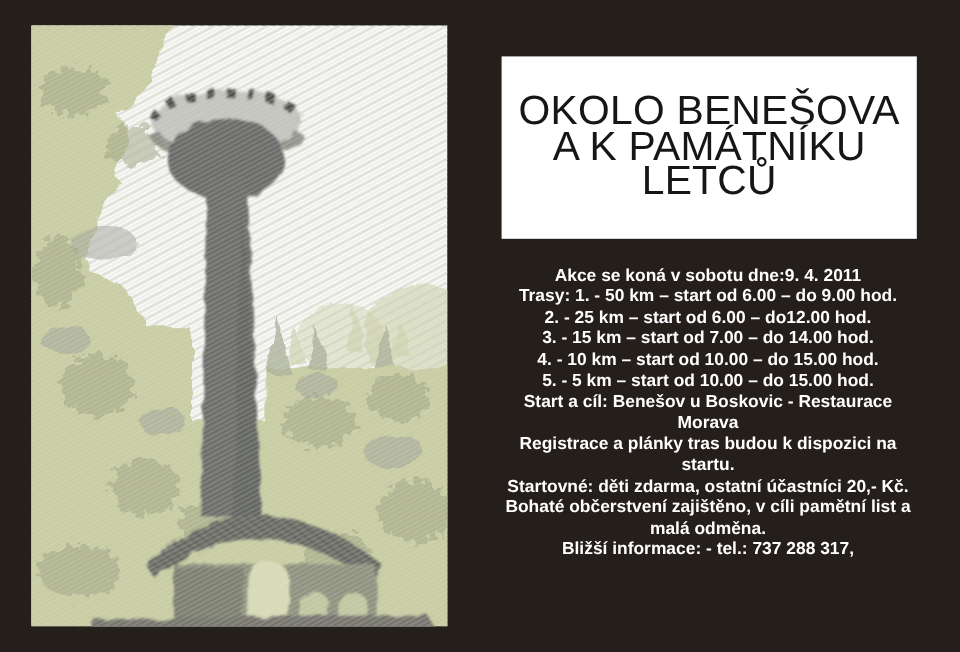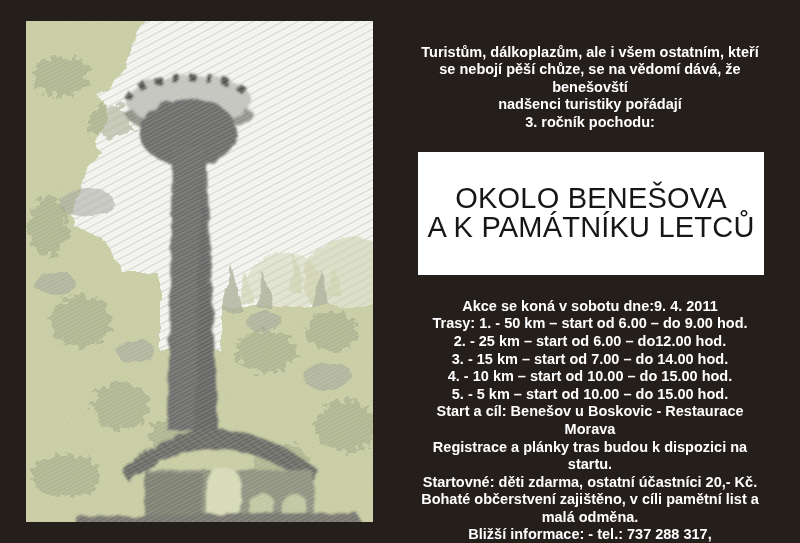--- a/index.html
+++ b/index.html
@@ -29,21 +29,21 @@
     line-height: 17.6px;
     white-space: pre-line;
   }
   .intro { white-space: pre-line; }
   .title-box {
     background: var(--c-title-box-bg, #ffffff);
     color: var(--c-title-text, #161616);
     margin: 3px 28px 5px 30px;
     padding: 2px 0 3px;
     font-weight: normal;
-    font-size: 29px;
+    font-size: 34px;
     line-height: 29.5px;
     letter-spacing: 0.2px;
     white-space: pre-line;
   }
   .details { white-space: pre-line; }
 </style>
 </head>
 <body>
 
 <div class="poster">
@@ -146,25 +146,20 @@
       </g>
 
       <rect x="0" y="512" width="347" height="9" fill="#e4e4dd"></rect>
       <rect x="0" y="512" width="347" height="9" fill="url(#groundhatch)" opacity="0.85"></rect>
 
       <rect x="0" y="0" width="347" height="501" fill="url(#skyhatch)" opacity="0.18"></rect>
     </svg>
   </div>
 
   <div class="content">
-    <div class="intro">Turistům, dálkoplazům, ale i všem ostatním, kteří
-se nebojí pěší chůze, se na vědomí dává, že
-benešovští
-nadšenci turistiky pořádají
-3. ročník pochodu:</div>
     <div class="title-box">
       <div>OKOLO BENEŠOVA
 A K PAMÁTNÍKU LETCŮ</div>
     </div>
     <div class="details">Akce se koná v sobotu dne:9. 4. 2011
 Trasy: 1. - 50 km – start od 6.00 – do 9.00 hod.
 2. - 25 km – start od 6.00 – do12.00 hod.
 3. - 15 km – start od 7.00 – do 14.00 hod.
 4. - 10 km – start od 10.00 – do 15.00 hod.
 5. - 5 km – start od 10.00 – do 15.00 hod.

